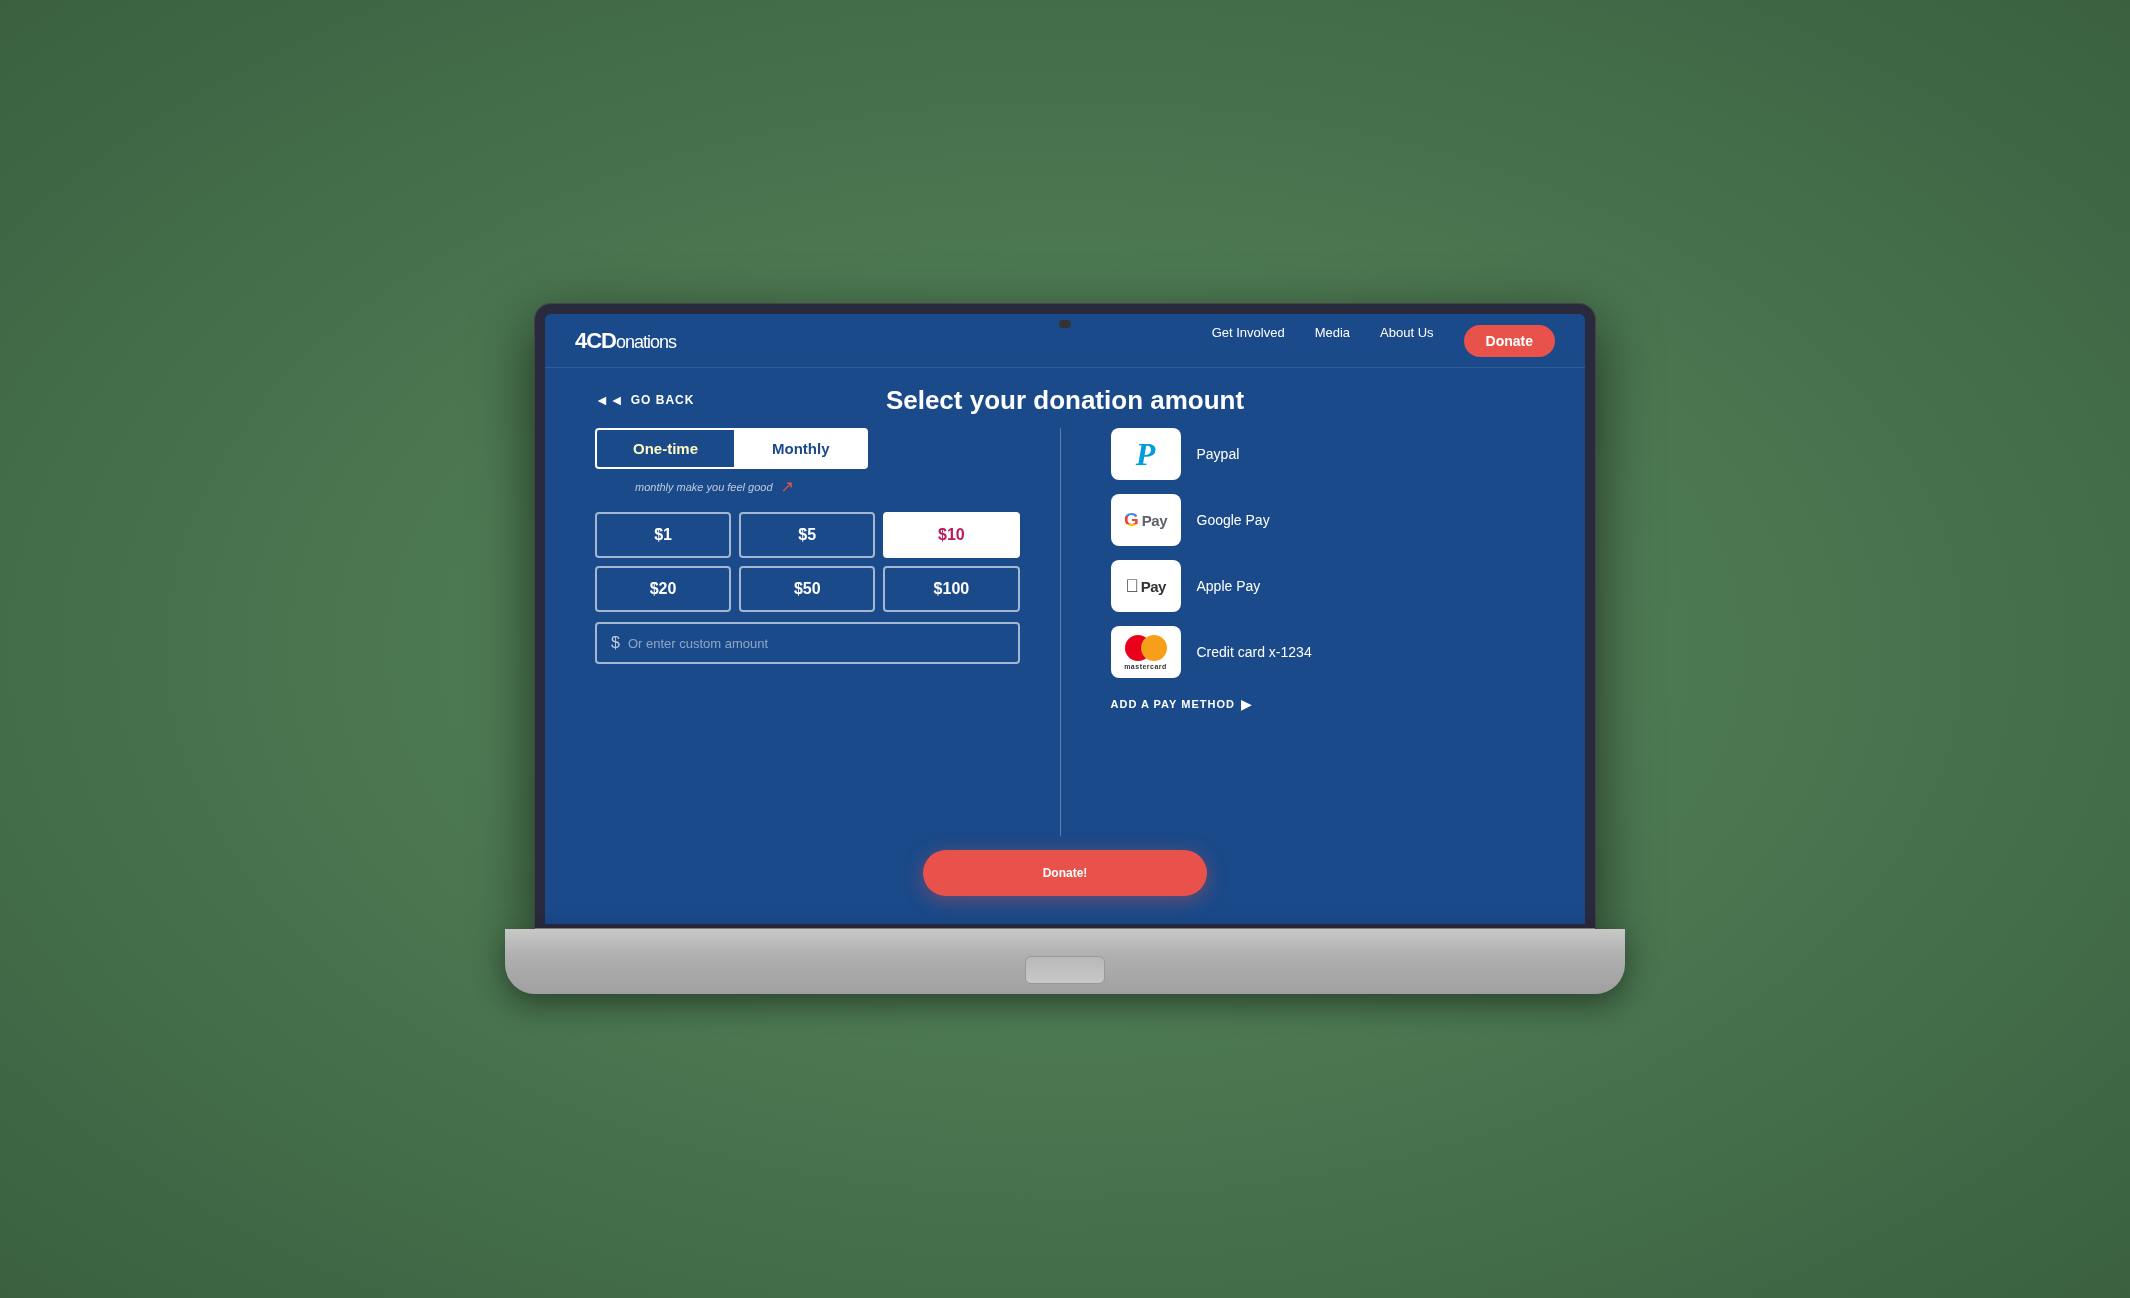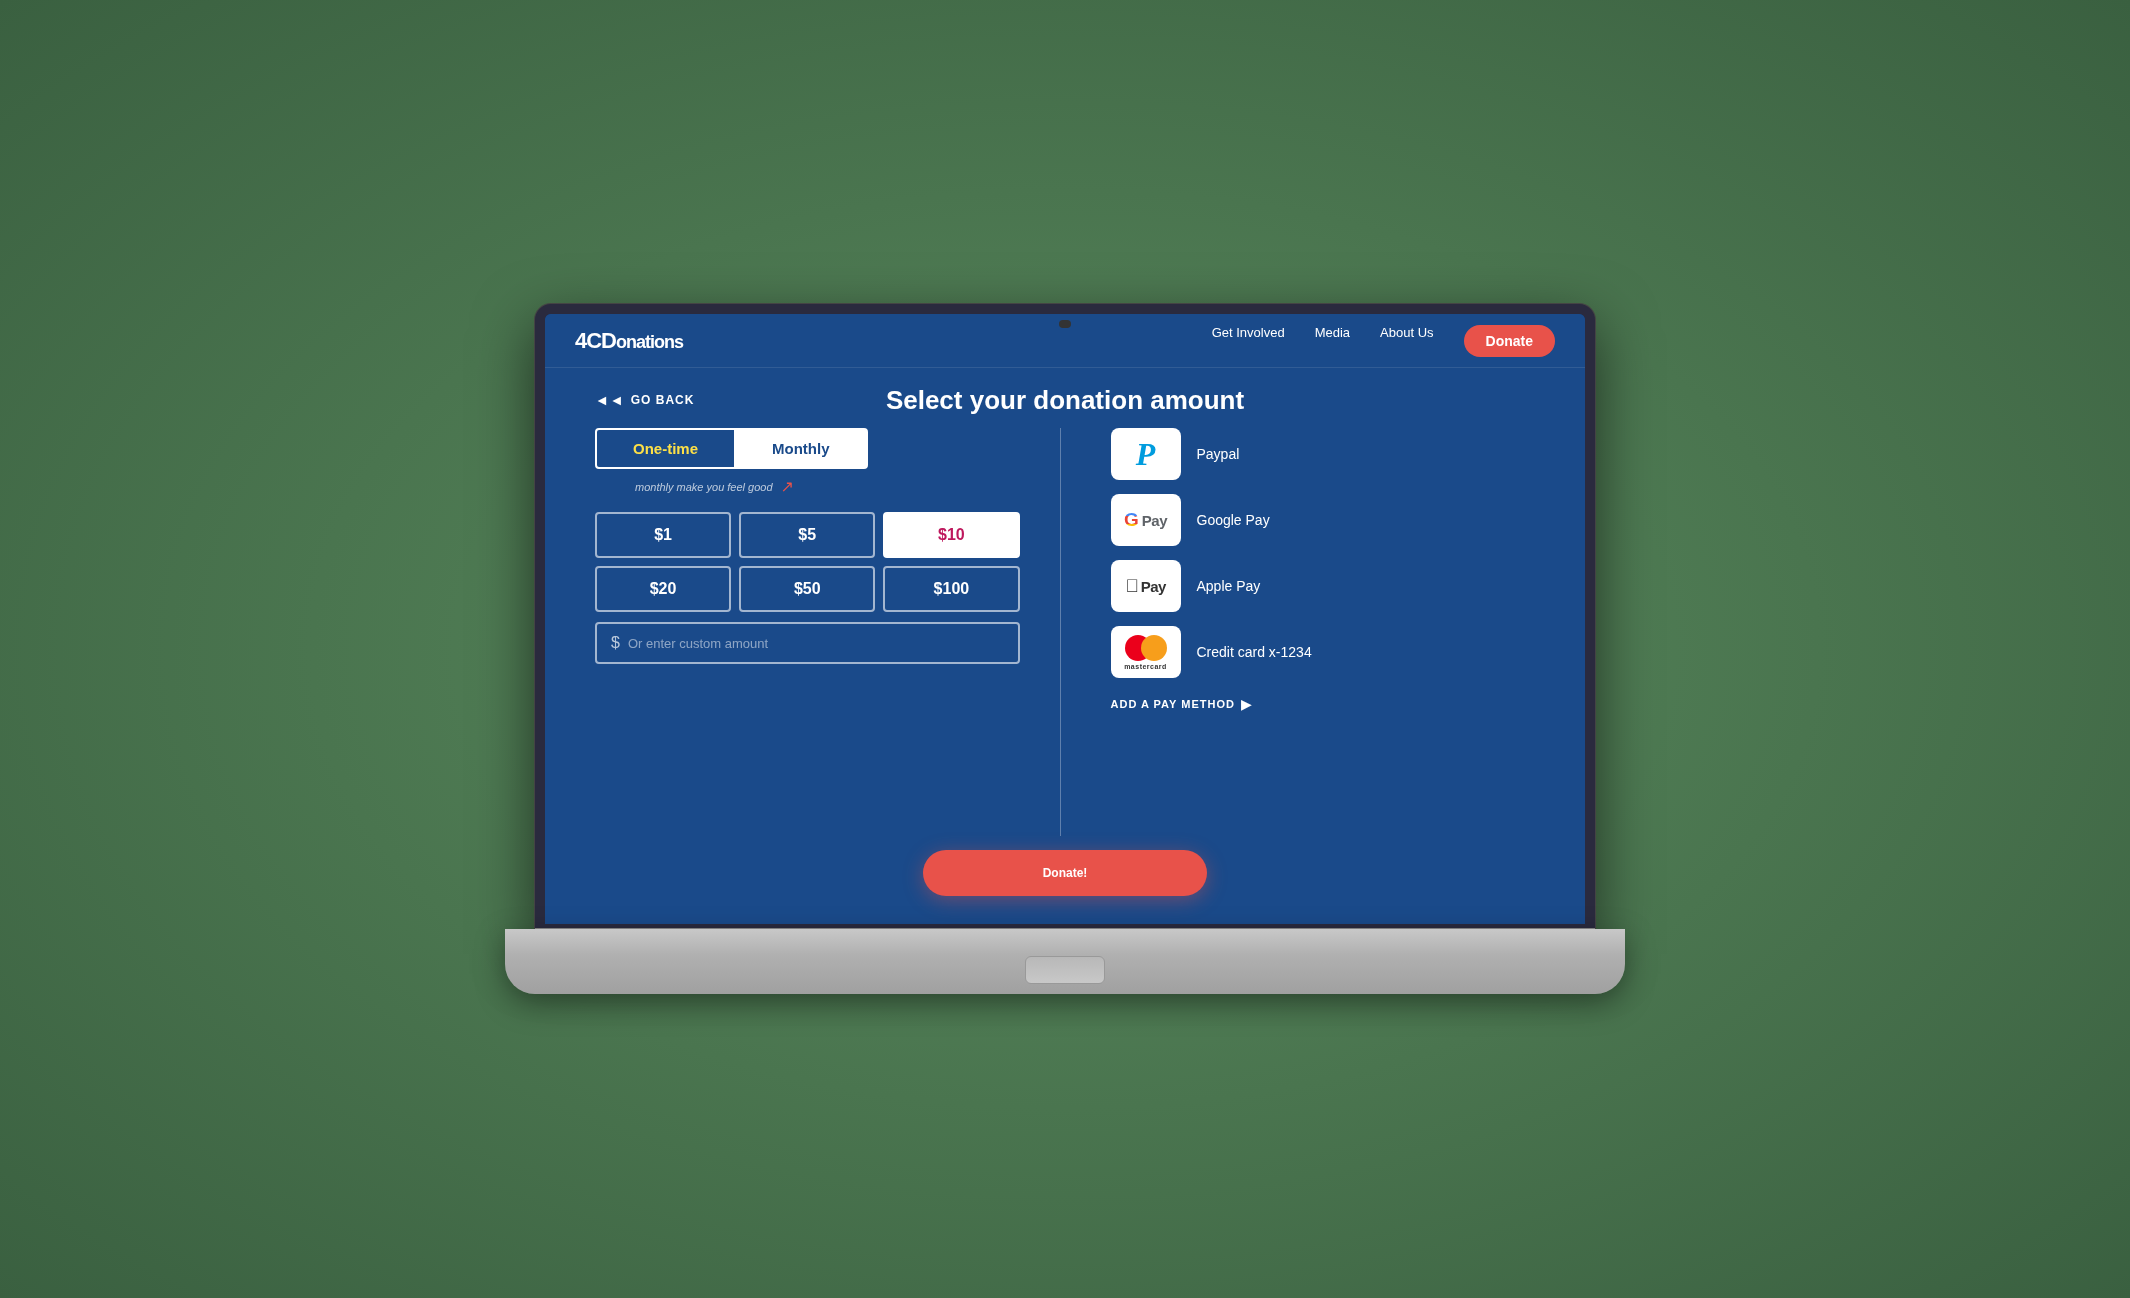--- a/index.html
+++ b/index.html
@@ -211,21 +211,21 @@
     
     .frequency-toggle {
       display: flex;
       gap: 0;
       margin-bottom: 8px;
     }
 
     .freq-btn {
       border: 2px solid white;
       background: transparent;
-      color: #fde047;
+      color: #fef9c3;
       padding: 10px 36px;
       font-size: 15px;
       font-weight: 700;
       cursor: pointer;
       border-radius: 4px;
     }
 
     .freq-btn.active {
       background: white;
       color: #1a4a8a;
@@ -435,21 +435,21 @@
 </head>
 <body>
 
 <div class="laptop-wrapper">
   <div class="laptop-screen-bezel">
     <div class="camera-notch"></div>
     <div class="browser-window">
 
       <nav class="nav-bar">
         <div class="nav-logo">
-          <span class="nav-logo-4cd"><span class="cd-bold">4CD</span><span style="font-weight:700; font-size:18px;">onations</span></span>
+          <span class="nav-logo-4cd"><span class="cd-bold">4CD</span><span style="font-weight:400; font-size:18px;">onations</span></span>
         </div>
         <div class="nav-links">
           <a class="nav-link">Get Involved</a>
           <a class="nav-link">Media</a>
           <a class="nav-link">About Us</a>
           <button class="nav-donate-btn">Donate</button>
         </div>
       </nav>
 
       <div class="main-content">

